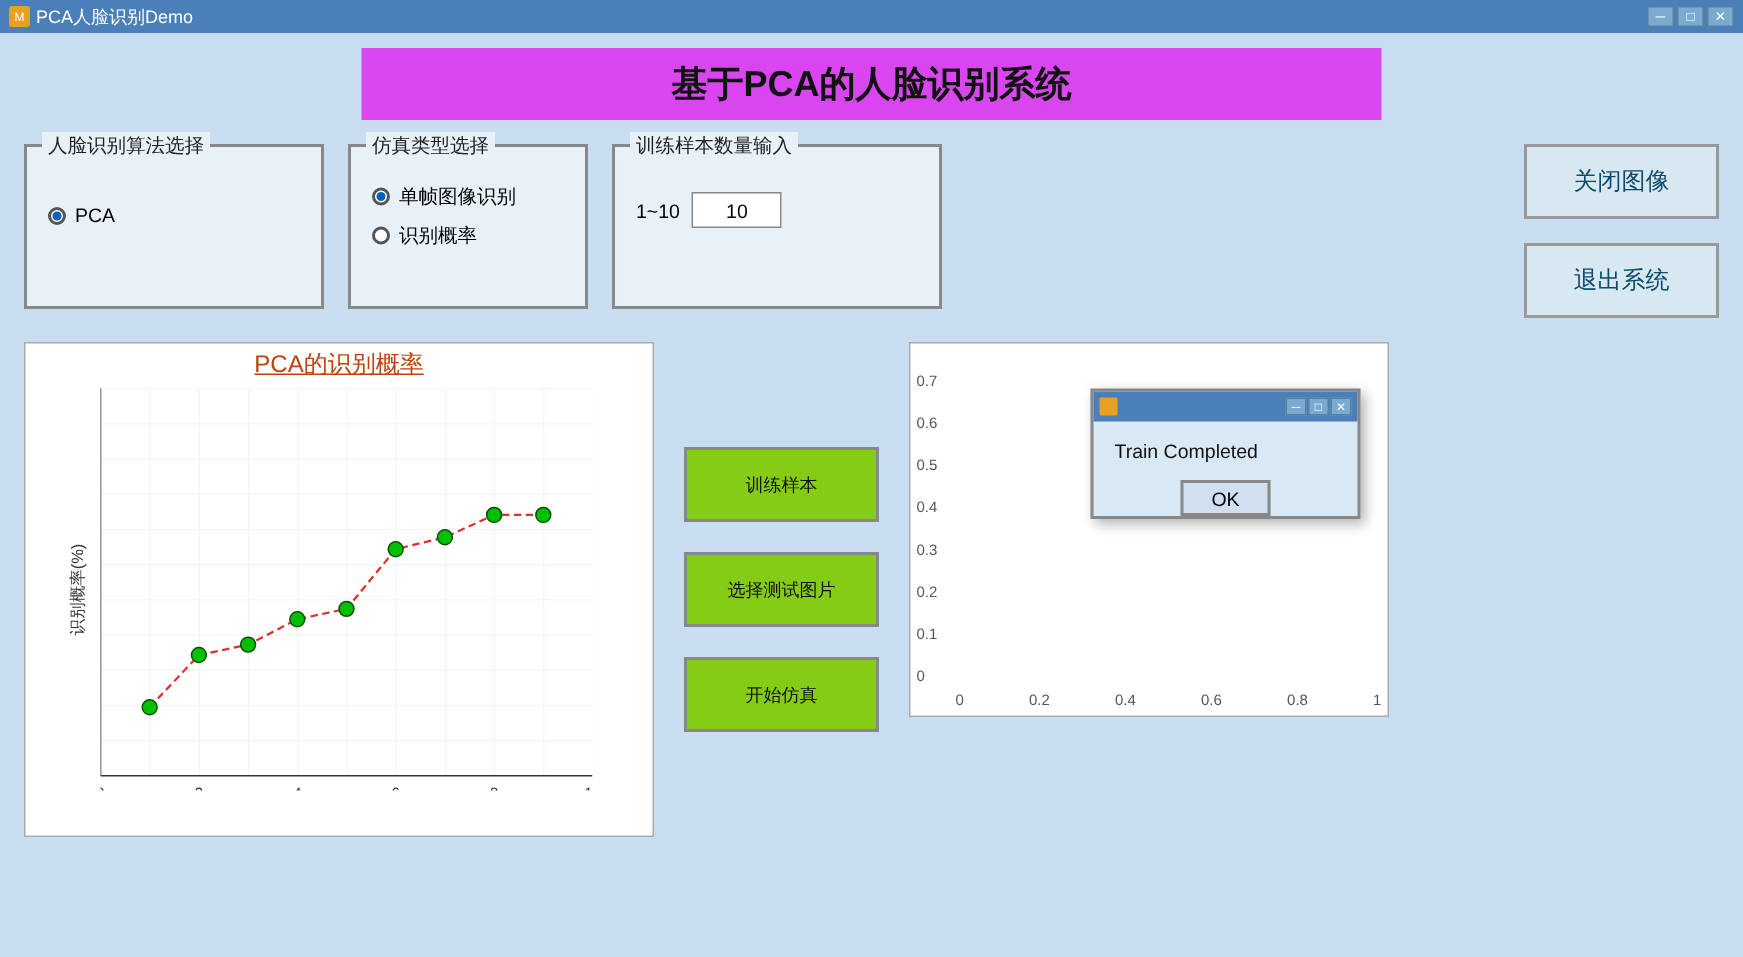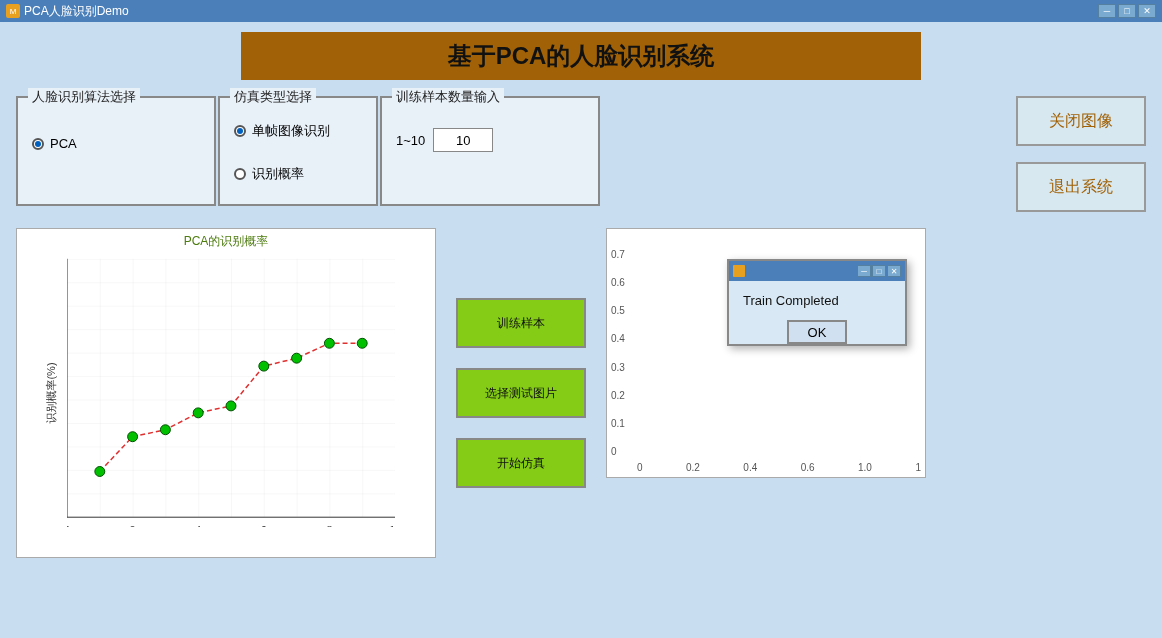--- a/index.html
+++ b/index.html
@@ -39,33 +39,33 @@
       border: 1px solid #5580a0;
       display: flex; align-items: center; justify-content: center;
       font-size: 9px; color: white; cursor: pointer;
     }
     
     .main {
       padding: 10px 16px;
     }
     
     .header-banner {
-      background: #a16207;
+      background: #d946ef;
       text-align: center;
       font-size: 24px;
       font-weight: bold;
       color: #111;
       padding: 8px 0;
       margin: 0 auto 16px auto;
       width: 680px;
     }
     
     .panels-row {
       display: flex;
-      gap: 2px;
+      gap: 16px;
       align-items: flex-start;
       margin-bottom: 16px;
     }
     
     .panel-box {
       border: 2px solid #888;
       background: #e8f0f8;
       padding: 10px 14px;
       position: relative;
     }
@@ -108,21 +108,21 @@
       display: flex;
       flex-direction: column;
       gap: 16px;
       margin-left: auto;
     }
     .action-btn {
       width: 130px; height: 50px;
       background: #d8e8f0;
       border: 2px solid #999;
       font-size: 16px;
-      color: #a16207;
+      color: #0c4a6e;
       cursor: pointer;
       display: flex; align-items: center; justify-content: center;
     }
 
     
     .train-input-row {
       display: flex;
       align-items: center;
       gap: 8px;
       margin-top: 20px;
@@ -149,22 +149,23 @@
       background: white;
       border: 1px solid #aaa;
       position: relative;
       padding: 20px 40px 30px 50px;
     }
     .chart-title {
       position: absolute;
       top: 4px;
       left: 0; right: 0;
       text-align: center;
-      font-size: 12px;
-      color: #4d7c0f;
+      font-size: 16px;
+      color: #c2410c;
+      text-decoration: underline;
     }
     .chart-ylabel {
       position: absolute;
       left: 4px;
       top: 50%;
       transform: translateY(-50%) rotate(-90deg);
       font-size: 11px;
       color: #333;
       white-space: nowrap;
     }
@@ -301,21 +302,21 @@
         <span>PCA</span>
       </div>
     </div>
 
     <div class="panel-box panel-sim">
       <span class="panel-legend">仿真类型选择</span>
       <div class="radio-row" style="margin-top:14px;">
         <div class="radio-dot selected"></div>
         <span>单帧图像识别</span>
       </div>
-      <div class="radio-row" style="margin-top:25px;">
+      <div class="radio-row" style="margin-top:8px;">
         <div class="radio-dot"></div>
         <span>识别概率</span>
       </div>
     </div>
 
     <div class="panel-box panel-train">
       <span class="panel-legend">训练样本数量输入</span>
       <div class="train-input-row">
         <span>1~10</span>
         <input class="train-input" type="text" value="10" style="">
@@ -395,21 +396,21 @@
         <span>0.2</span>
         <span>0.1</span>
         <span>0</span>
       </div>
 
       <div class="axes-labels">
         <span>0</span>
         <span>0.2</span>
         <span>0.4</span>
         <span>0.6</span>
-        <span>1.0</span>
+        <span>0.8</span>
         <span>1</span>
       </div>
 
       <div class="dialog-box">
         <div class="dialog-titlebar">
           <div class="dialog-icon"></div>
           <div class="dialog-titlebar-btns">
             <div class="dialog-tbtn">─</div>
             <div class="dialog-tbtn">□</div>
             <div class="dialog-tbtn">✕</div>

